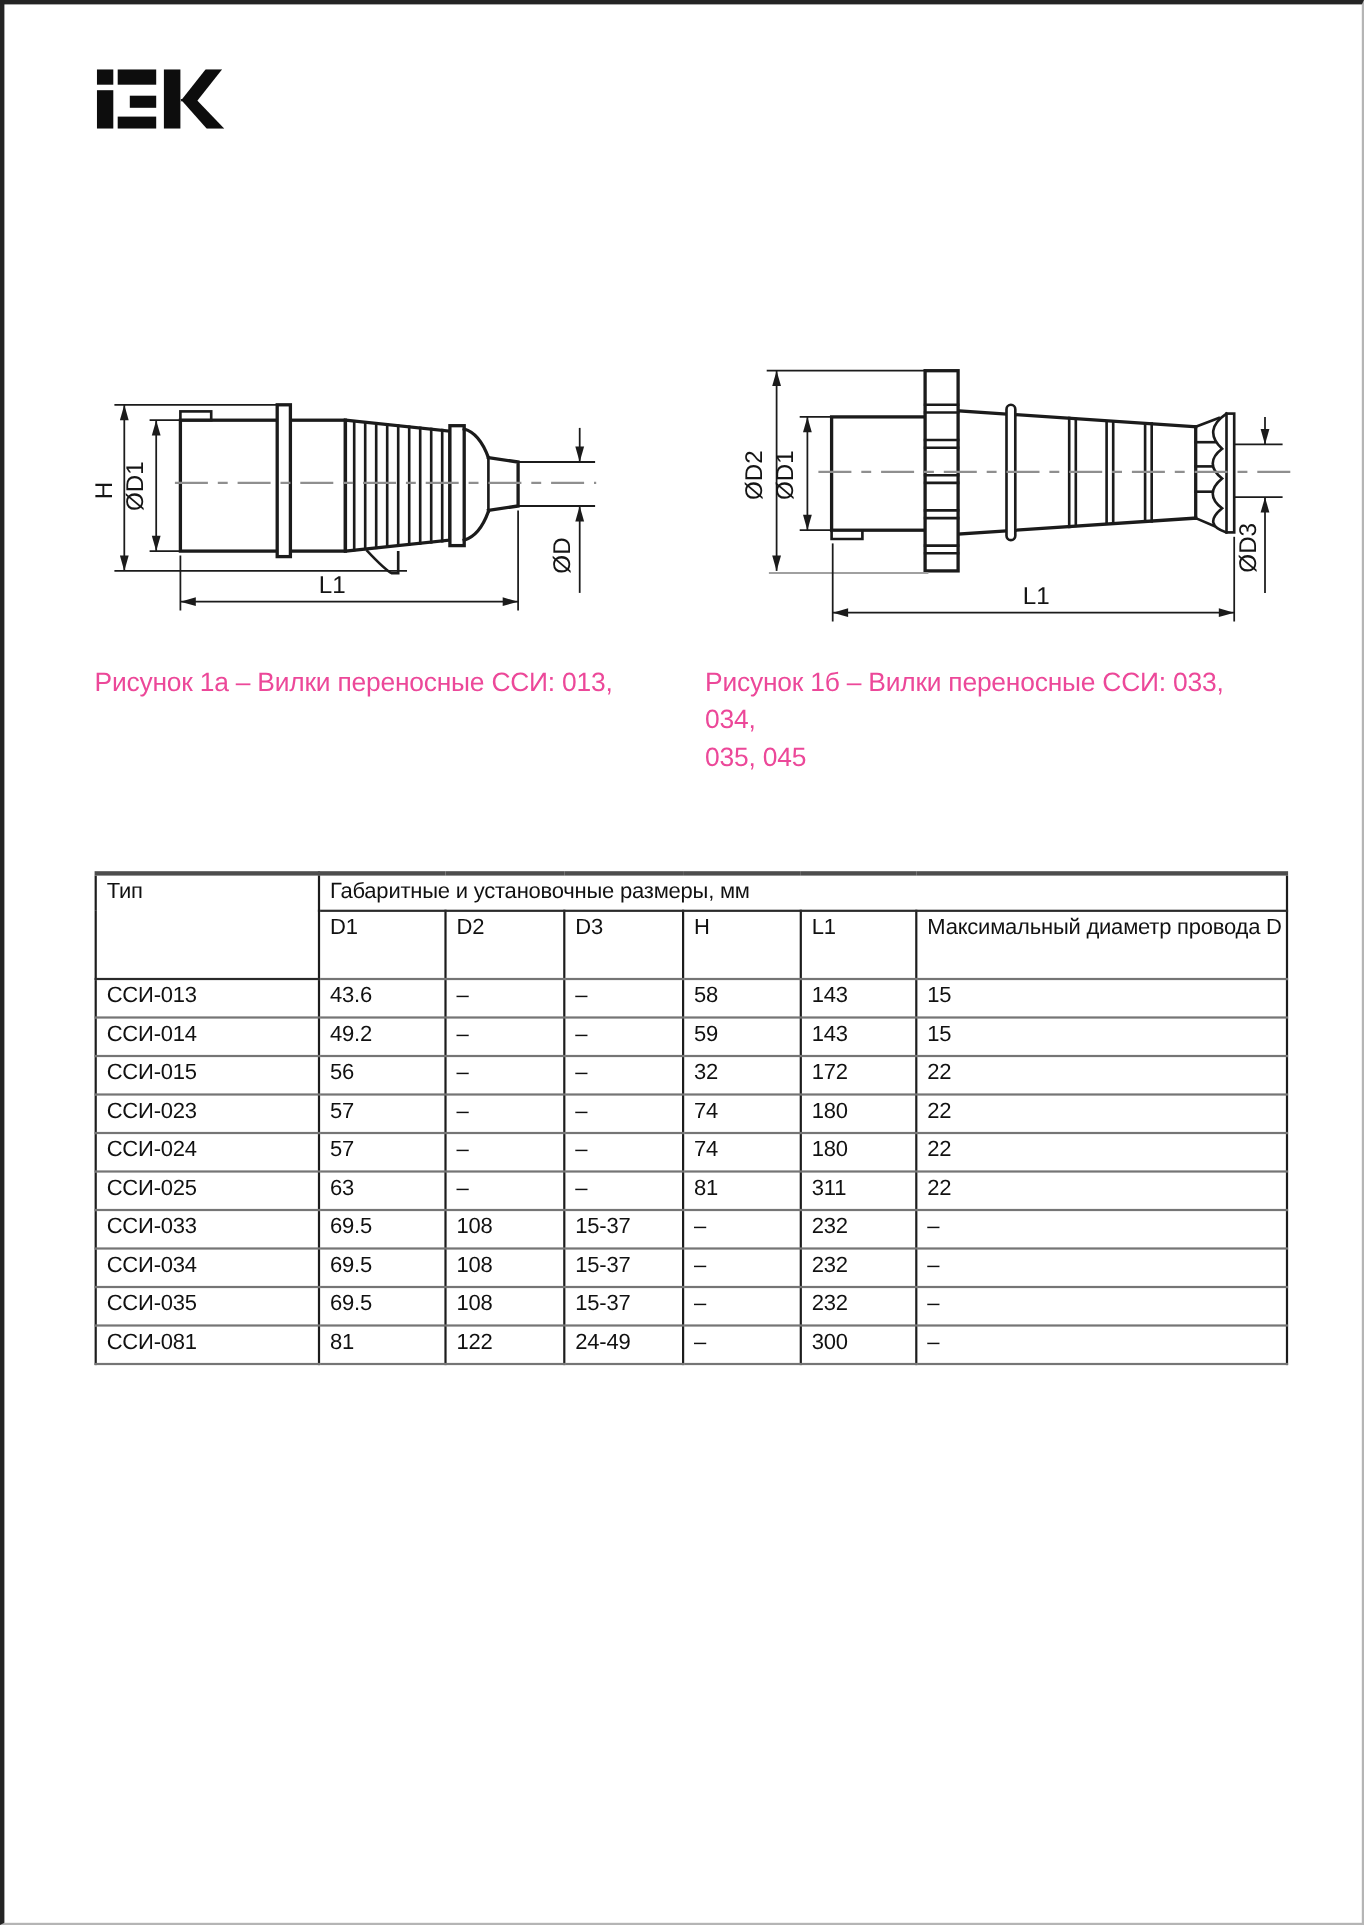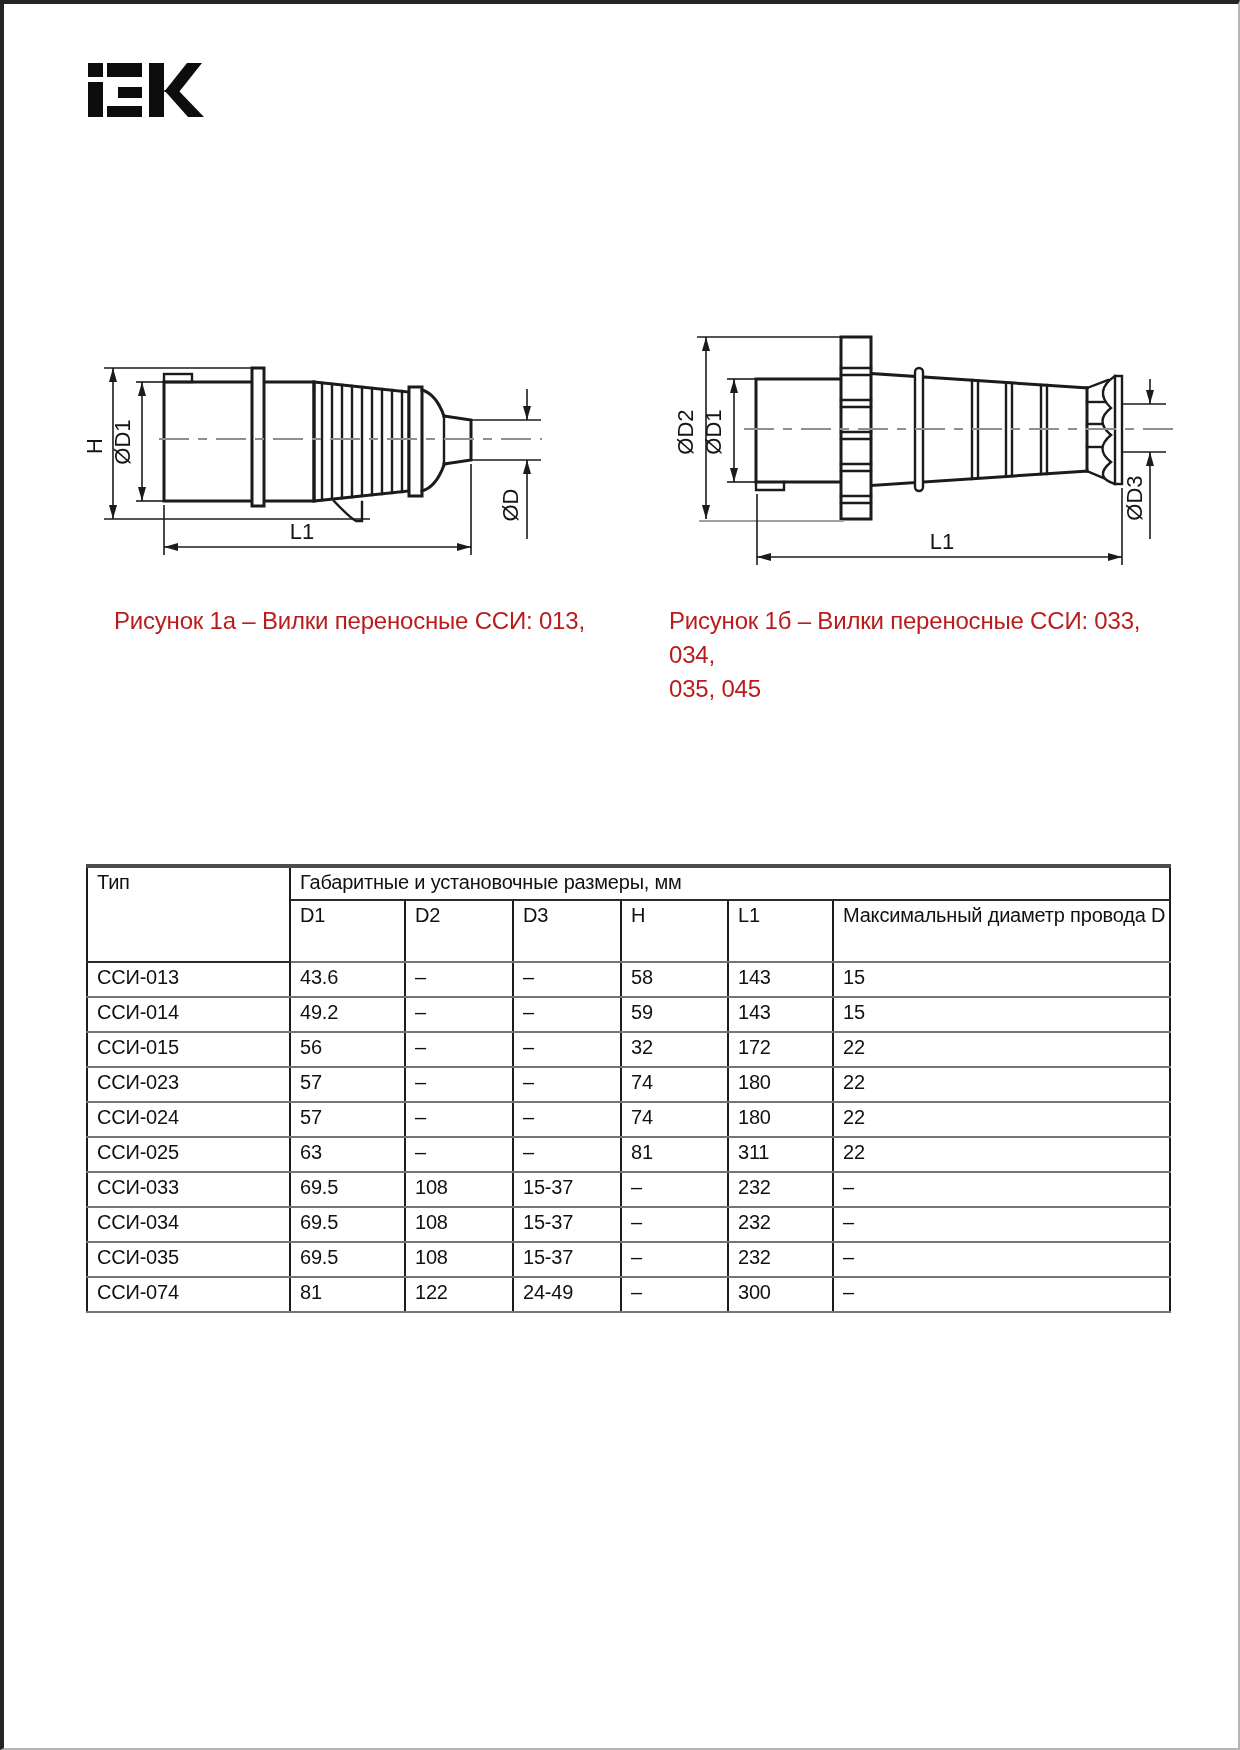--- a/index.html
+++ b/index.html
@@ -22,25 +22,25 @@
   .obj{stroke:#1b1b1b;stroke-width:3;fill:none;stroke-linecap:square;}
   .obj-thin{stroke:#1b1b1b;stroke-width:2.4;fill:none;stroke-linecap:square;}
   .white{fill:#ffffff;}
   .dim{stroke:#1b1b1b;stroke-width:1.6;fill:none;}
   .dim-gray{stroke:#a0a0a0;stroke-width:1.8;fill:none;}
   .cl{stroke:#8f8f8f;stroke-width:2;fill:none;stroke-dasharray:30 9 9 9;}
   .ah{fill:#1b1b1b;stroke:none;}
   .dimlbl{font-family:"Liberation Sans",sans-serif;font-size:22px;fill:#151515;}
   .caption{
     position:absolute;top:600px;width:520px;
-    font-size:24px;line-height:34px;letter-spacing:-0.2px;color:#b91c1c;margin-left:28px;
+    font-size:24px;line-height:34px;letter-spacing:-0.2px;color:#ec4899;
   }
   .caption-1a{left:82px;}
   .caption-1b{left:637px;}
-  .tblwrap{position:absolute;left:82px;top:860px;}
+  .tblwrap{position:absolute;left:82px;top:788px;}
   table.dims{
     border-collapse:collapse;table-layout:fixed;width:1083px;
     font-size:20px;letter-spacing:-0.2px;color:#111;
     border:2px solid #1c1c1c;border-top:4px solid #4d4d4d;
   }
   table.dims td{
     border-left:2px solid #1c1c1c;border-right:2px solid #1c1c1c;
     border-top:2px solid #757575;border-bottom:2px solid #757575;
     padding:3px 4px 0 9px;text-align:left;vertical-align:top;
     white-space:nowrap;overflow:hidden;
@@ -310,21 +310,21 @@
       <tr class="dr">
         <td>ССИ-035</td>
         <td>69.5</td>
         <td>108</td>
         <td>15-37</td>
         <td>–</td>
         <td>232</td>
         <td>–</td>
       </tr>
       <tr class="dr">
-        <td>ССИ-074</td>
+        <td>ССИ-081</td>
         <td>81</td>
         <td>122</td>
         <td>24-49</td>
         <td>–</td>
         <td>300</td>
         <td>–</td>
       </tr>
     </tbody>
       </table>
   </div>

